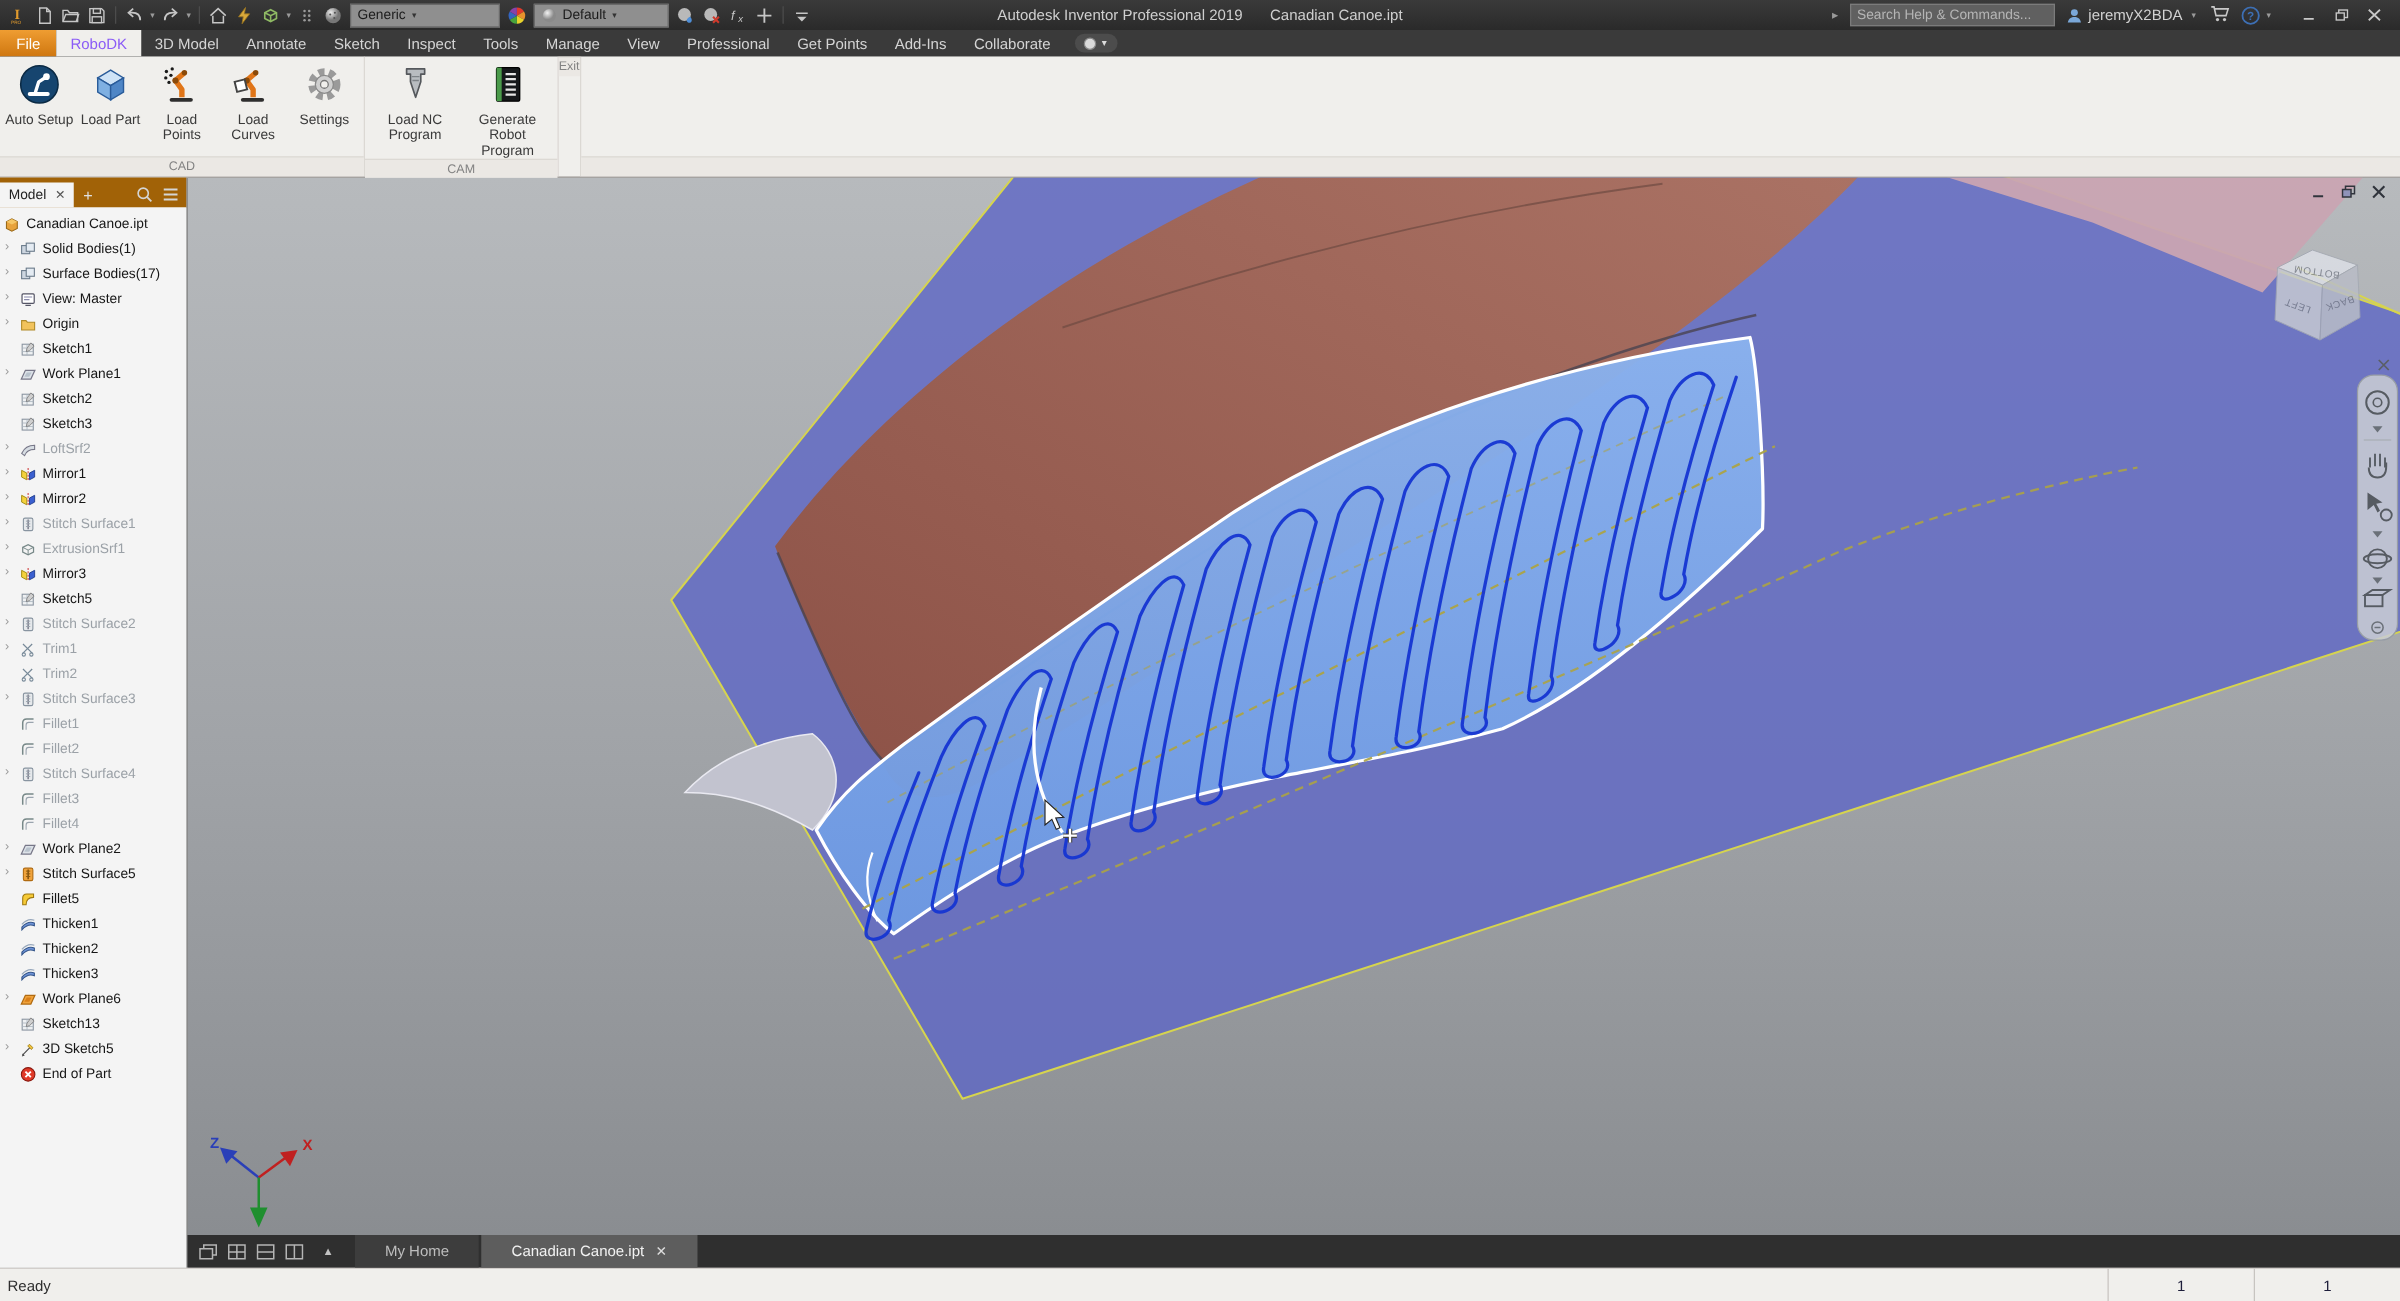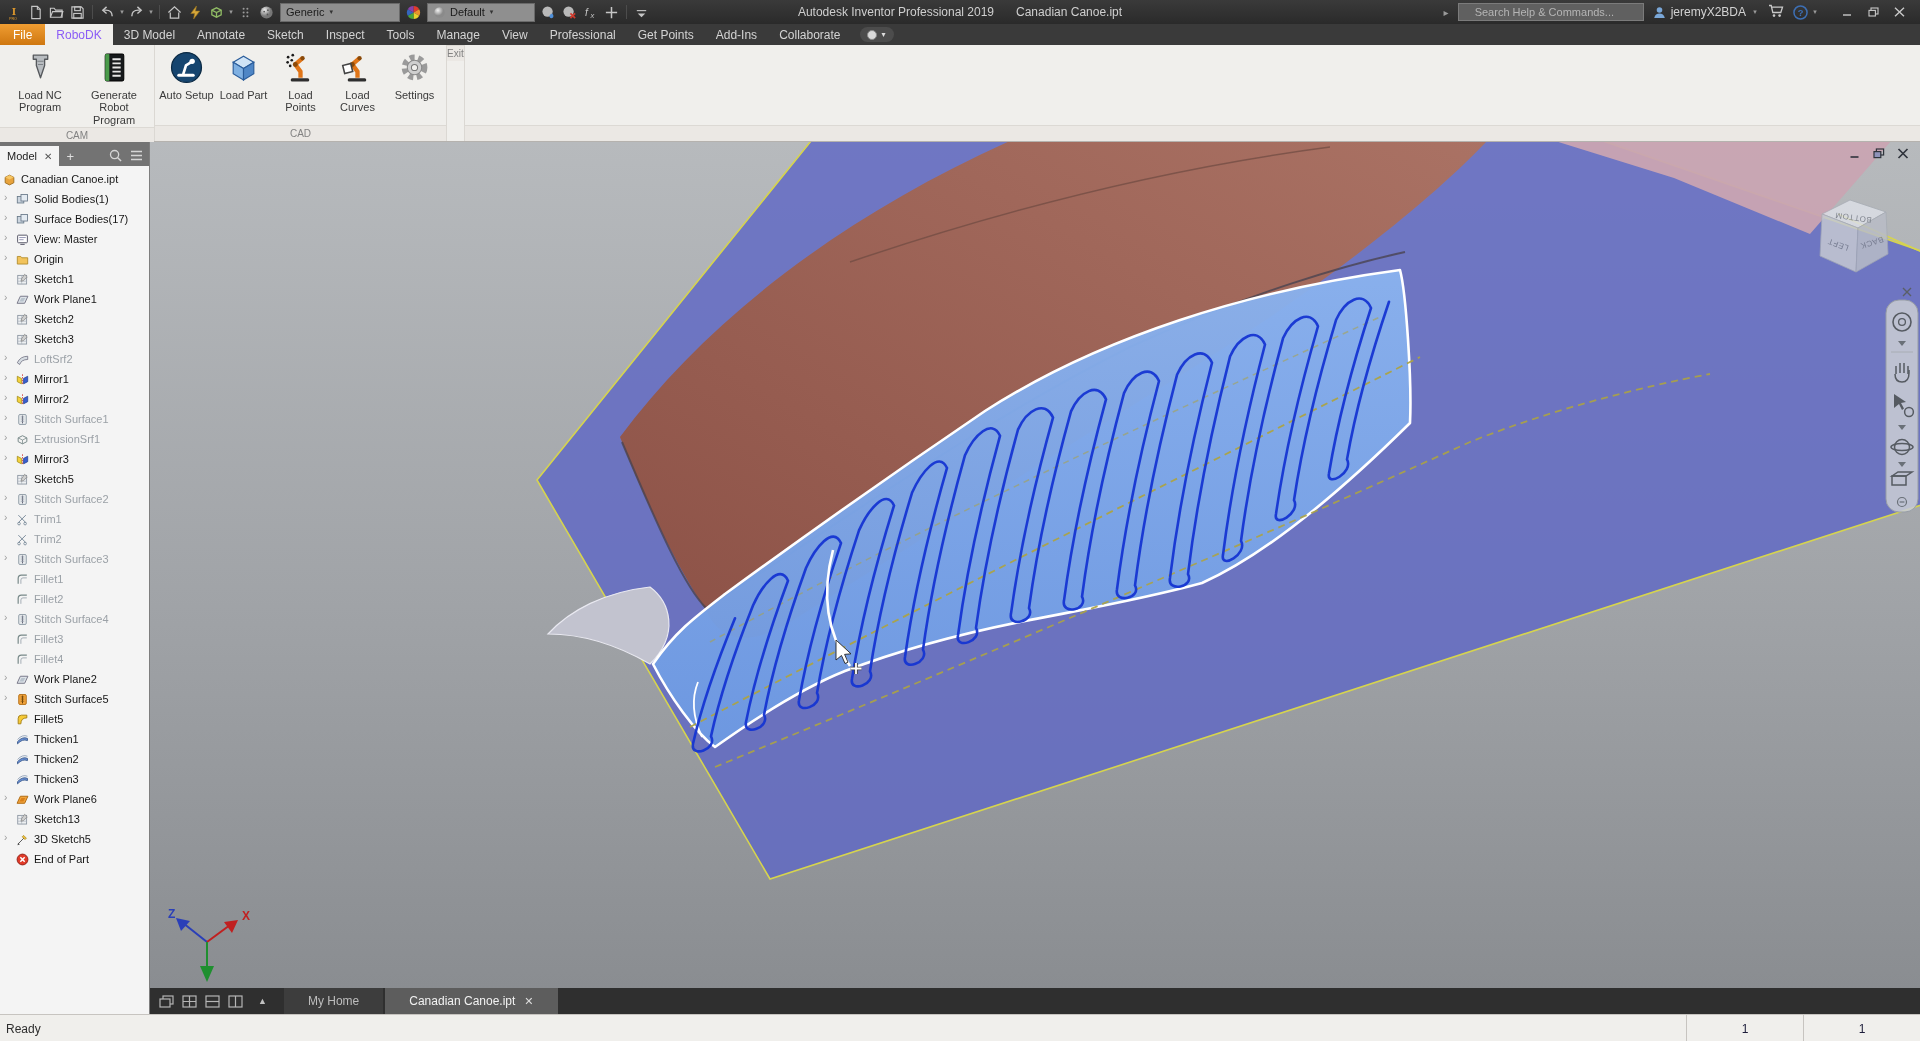--- a/index.html
+++ b/index.html
@@ -15,21 +15,21 @@
   .qsep{width:1px;height:14px;background:#4c4c4c;margin:0 4px}
   .qcombo{height:17px;background:#8f8f8f;border:1px solid #6a6a6a;color:#1b1b1b;display:flex;align-items:center;
           gap:5px;padding:0 5px;margin:0 3px;min-width:98px;justify-content:flex-start}
   .qcombo .cv{display:flex;align-items:center;gap:4px}
   .qcombo .car{color:#333;font-size:7px}
   .titlecenter{position:absolute;left:50%;top:0;height:24px;transform:translateX(-50%);
                display:flex;align-items:center;gap:22px;color:#cfcfcf;font-size:12px;white-space:nowrap}
   .tright{margin-left:auto;display:flex;align-items:center;gap:9px;padding-right:8px}
   .texp{color:#9a9a9a;font-size:10px}
   .searchbox{background:#606060;border:1px solid #7b7b7b;color:#c3c3c3;height:16px;width:152px;
-             font-size:11px;padding:0 16px;font-family:"Liberation Sans",sans-serif}
+             font-size:11px;padding:0 5px;font-family:"Liberation Sans",sans-serif}
   .searchbox::placeholder{color:#b5b5b5}
   .userarea{display:flex;align-items:center;gap:5px;color:#d2d2d2;font-size:12px}
   .winbtns{display:flex;gap:0;margin-left:6px}
   .winbtn{width:26px;height:20px;display:flex;align-items:center;justify-content:center;color:#c9c9c9}
   
   .tabstrip{height:21px;background:#3a3a3a;display:flex;align-items:stretch;font-size:12px;z-index:4;position:relative}
   .rtab{padding:0 11px;color:#d4d4d4;display:flex;align-items:center;cursor:default;white-space:nowrap}
   .rtab.file{background:linear-gradient(#ef9d32,#cf7710);color:#fff;padding:0 13px}
   .rtab.active{background:#f0efec;color:#8b5cf6}
   .cloudpill{margin:3px 0 3px 8px;background:#4c4c4c;border-radius:8px;width:34px;display:flex;align-items:center;
@@ -43,21 +43,21 @@
         text-align:center;padding-top:4px;line-height:1.15;cursor:default}
   .rbtn.wide{width:74px}
   .rbtn svg{width:33px;height:33px;margin-bottom:2px}
   .glabel{height:15px;font-size:10px;color:#828282;text-align:center;line-height:15px;
           border-top:1px solid #dcd9d4;background:#ebe8e4}
   .rfill{flex:1;display:flex;flex-direction:column}
   .rfill .sp{height:80px}
   
   .main{display:flex;height:872px}
   .browser{width:149px;background:#f4f4f4;border-right:1px solid #7e7e7e;display:flex;flex-direction:column}
-  .bheader{height:24px;background:#737373;display:flex;align-items:flex-end}
+  .bheader{height:24px;background:#a16207;display:flex;align-items:flex-end}
   .btab{background:#f4f4f4;height:20px;display:flex;align-items:center;padding:0 7px;font-size:11px;color:#222;gap:7px}
   .btab .x{color:#555;font-size:10px}
   .bplus{color:#e0e0e0;width:22px;height:20px;display:flex;align-items:center;justify-content:center;font-size:13px}
   .bhr{margin-left:auto;display:flex;align-items:center;gap:3px;padding-right:4px;padding-bottom:2px}
   .bhico{width:18px;height:18px;display:flex;align-items:center;justify-content:center;color:#d5d5d5}
   .tree{flex:1;padding-top:3px;font-size:11px;color:#161616;overflow:hidden;background:#f4f4f4}
   .trow{height:20px;display:flex;align-items:center;padding-left:16px;position:relative;white-space:nowrap}
   .trow.root{padding-left:3px}
   .trow .arr{position:absolute;left:4px;top:4px;color:#9b9b9b;font-size:10px;line-height:10px}
   .trow .tico{width:14px;height:13px;margin-right:4px;flex:none}
@@ -304,40 +304,20 @@
     <div class="rtab ">Collaborate</div>
     <div class="cloudpill">
       <span class="dot"></span>
       <span>▾</span>
     </div>
   </div>
 
 <div class="ribbon">
     <div class="rgroup">
       <div class="rbtns">
-        <div class="rbtn wide">
-      <span><svg viewBox="0 0 32 32">
-              <path d="M9 4h14v4h-3v6l-4 12-4-12V8H9Z" fill="#b8bcc0" stroke="#55585c" stroke-width="1.3" stroke-linejoin="round"></path>
-              <path d="M13 10h6M13.5 13h5" stroke="#7d8287" stroke-width="1"></path>
-            </svg></span>
-      <span>Load NC Program</span>
-        </div>
-        <div class="rbtn wide">
-      <span><svg viewBox="0 0 32 32">
-              <rect x="7" y="3" width="18" height="26" rx="1.5" fill="#16191b" stroke="#000" stroke-width="1"></rect>
-              <rect x="7" y="3" width="4" height="26" fill="#4a9a4a"></rect>
-              <path d="M14 8h8M14 12h8M14 16h8M14 20h8M14 24h8" stroke="#e6e6e6" stroke-width="1.7"></path>
-            </svg></span>
-      <span>Generate Robot Program</span>
-        </div>
-      </div>
-      <div class="glabel">CAM</div>
-    </div>
-    <div class="rgroup">
-      <div class="rbtns">
         <div class="rbtn ">
       <span><svg viewBox="0 0 32 32">
               <circle cx="16" cy="16" r="14.5" fill="#16456f" stroke="#0b2a44" stroke-width="1.2"></circle>
               <path d="M8.5 23.5h14" stroke="#fff" stroke-width="3" stroke-linecap="round"></path>
               <path d="M13 22l2.5-8 5.5-3.5" stroke="#fff" stroke-width="2.6" fill="none" stroke-linecap="round" stroke-linejoin="round"></path>
               <circle cx="21.5" cy="10" r="2.6" fill="#fff"></circle>
             </svg></span>
       <span>Auto Setup</span>
         </div>
         <div class="rbtn ">
@@ -377,20 +357,40 @@
         <div class="rbtn ">
       <span><svg viewBox="0 0 32 32">
               <circle cx="16" cy="16" r="9.5" fill="none" stroke="#9a9a9a" stroke-width="6" stroke-dasharray="4.6 3.4"></circle>
               <circle cx="16" cy="16" r="7" fill="#cfcfcf" stroke="#8a8a8a" stroke-width="1"></circle>
               <circle cx="16" cy="16" r="3" fill="#f0efec" stroke="#777" stroke-width="1"></circle>
             </svg></span>
       <span>Settings</span>
         </div>
       </div>
       <div class="glabel">CAD</div>
+    </div>
+    <div class="rgroup">
+      <div class="rbtns">
+        <div class="rbtn wide">
+      <span><svg viewBox="0 0 32 32">
+              <path d="M9 4h14v4h-3v6l-4 12-4-12V8H9Z" fill="#b8bcc0" stroke="#55585c" stroke-width="1.3" stroke-linejoin="round"></path>
+              <path d="M13 10h6M13.5 13h5" stroke="#7d8287" stroke-width="1"></path>
+            </svg></span>
+      <span>Load NC Program</span>
+        </div>
+        <div class="rbtn wide">
+      <span><svg viewBox="0 0 32 32">
+              <rect x="7" y="3" width="18" height="26" rx="1.5" fill="#16191b" stroke="#000" stroke-width="1"></rect>
+              <rect x="7" y="3" width="4" height="26" fill="#4a9a4a"></rect>
+              <path d="M14 8h8M14 12h8M14 16h8M14 20h8M14 24h8" stroke="#e6e6e6" stroke-width="1.7"></path>
+            </svg></span>
+      <span>Generate Robot Program</span>
+        </div>
+      </div>
+      <div class="glabel">CAM</div>
     </div>
     <div class="rgroup">
       <div class="glabel">Exit</div>
     </div>
     <div class="rfill">
       <div class="sp"></div>
       <div class="glabel"></div>
     </div>
   </div>
 

